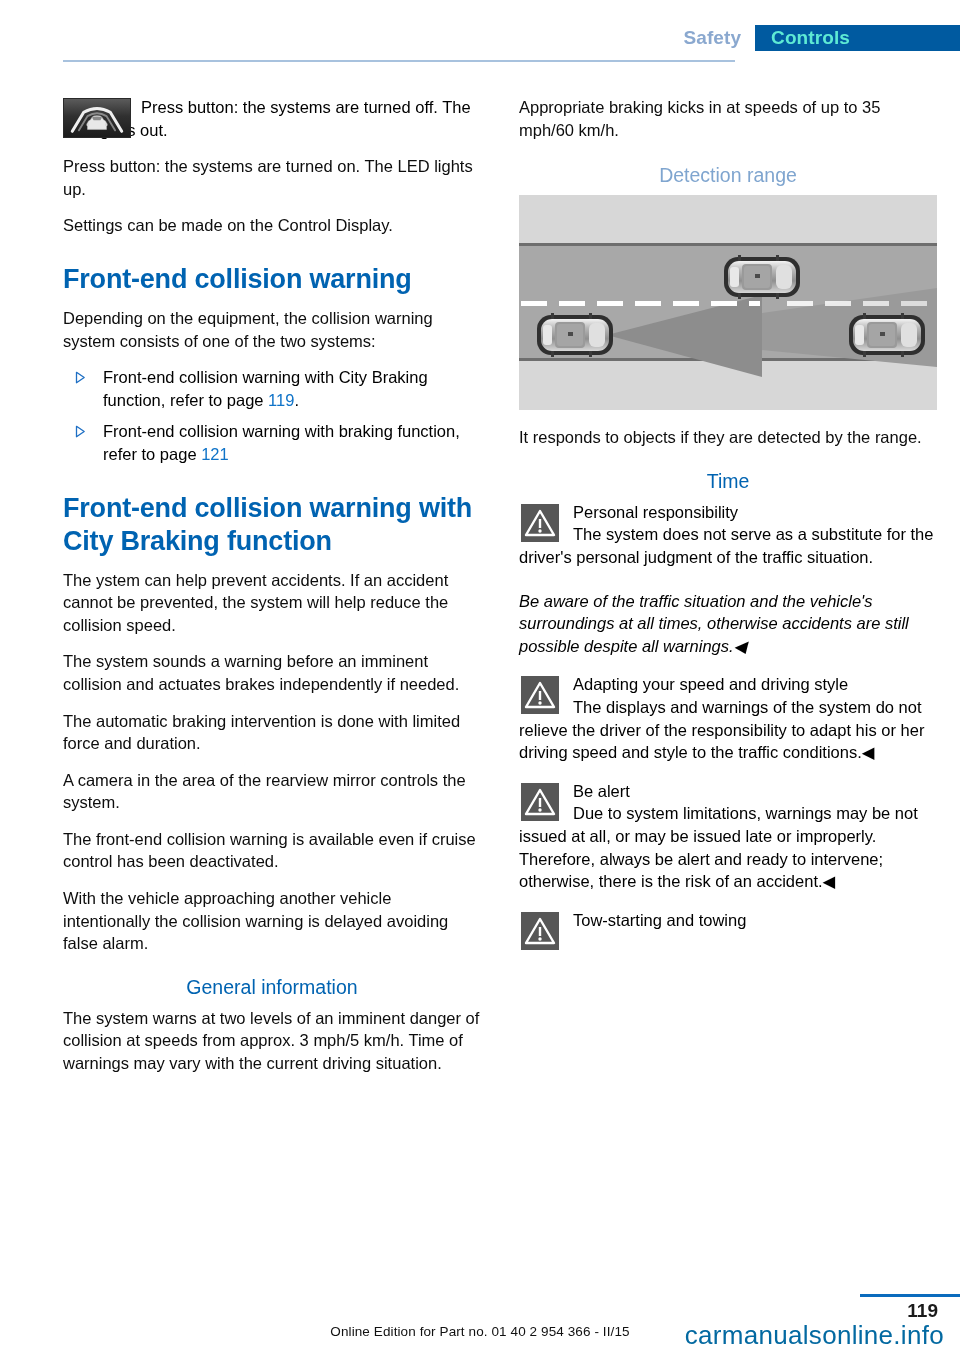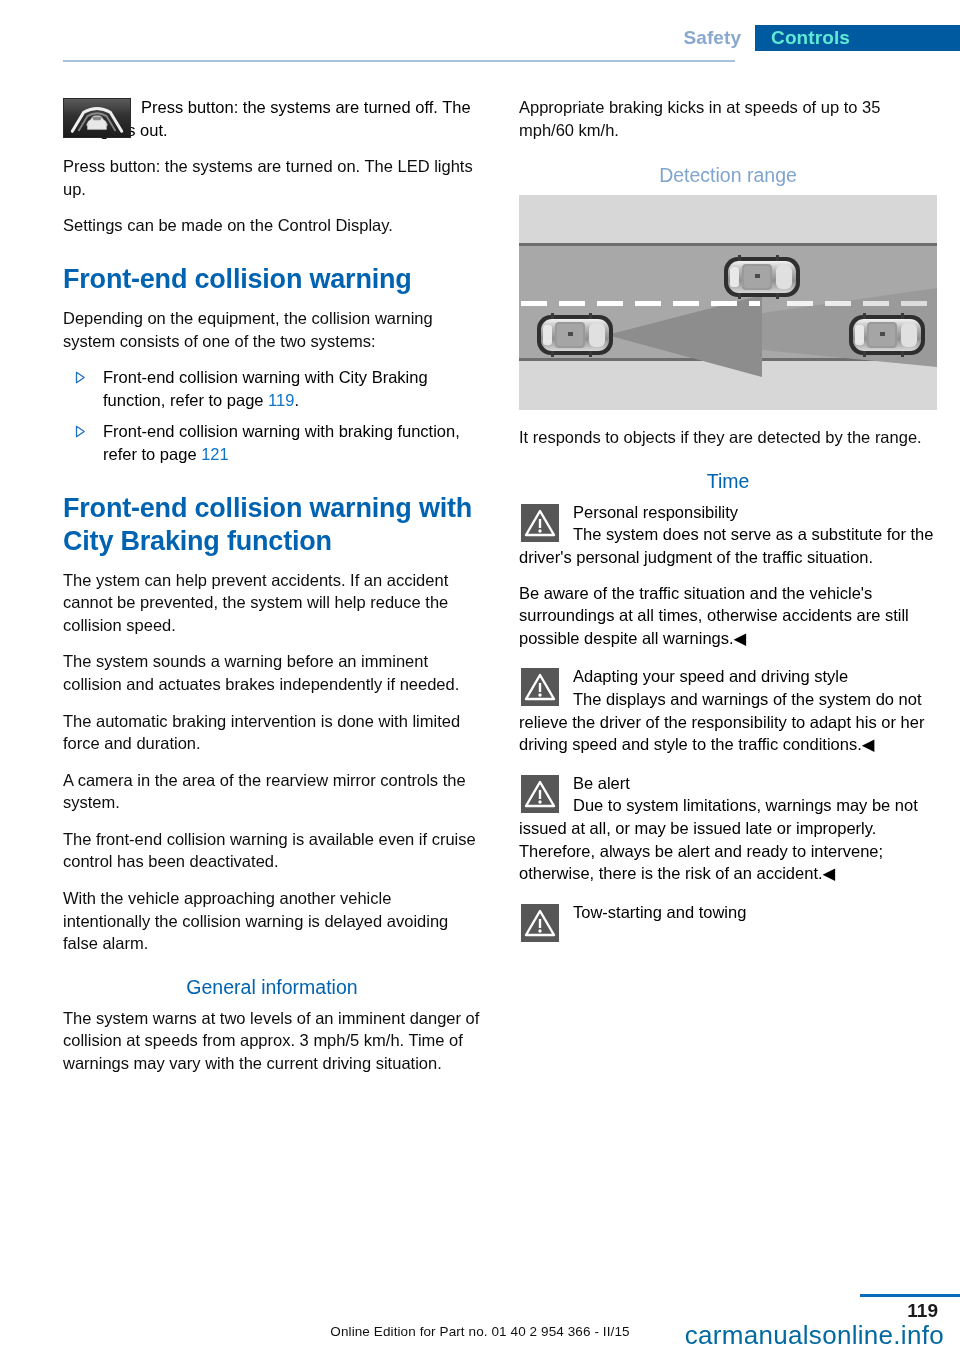--- a/index.html
+++ b/index.html
@@ -175,21 +175,22 @@
     padding-left: 54px;
   }
   .warn .wbody {
     font-size: 16.5px;
     line-height: 22.6px;
     margin: 0;
     text-indent: 54px;
   }
   .warn .wbody.cont {
     text-indent: 0;
-    margin-top: 13px;
+    margin-top: 21px;
+    font-style: italic;
   }
 
   
   .illus {
     width: 418px;
     height: 215px;
     margin: 2px 0 16px 0;
     background: #d7d7d7;
     position: relative;
     overflow: hidden;

